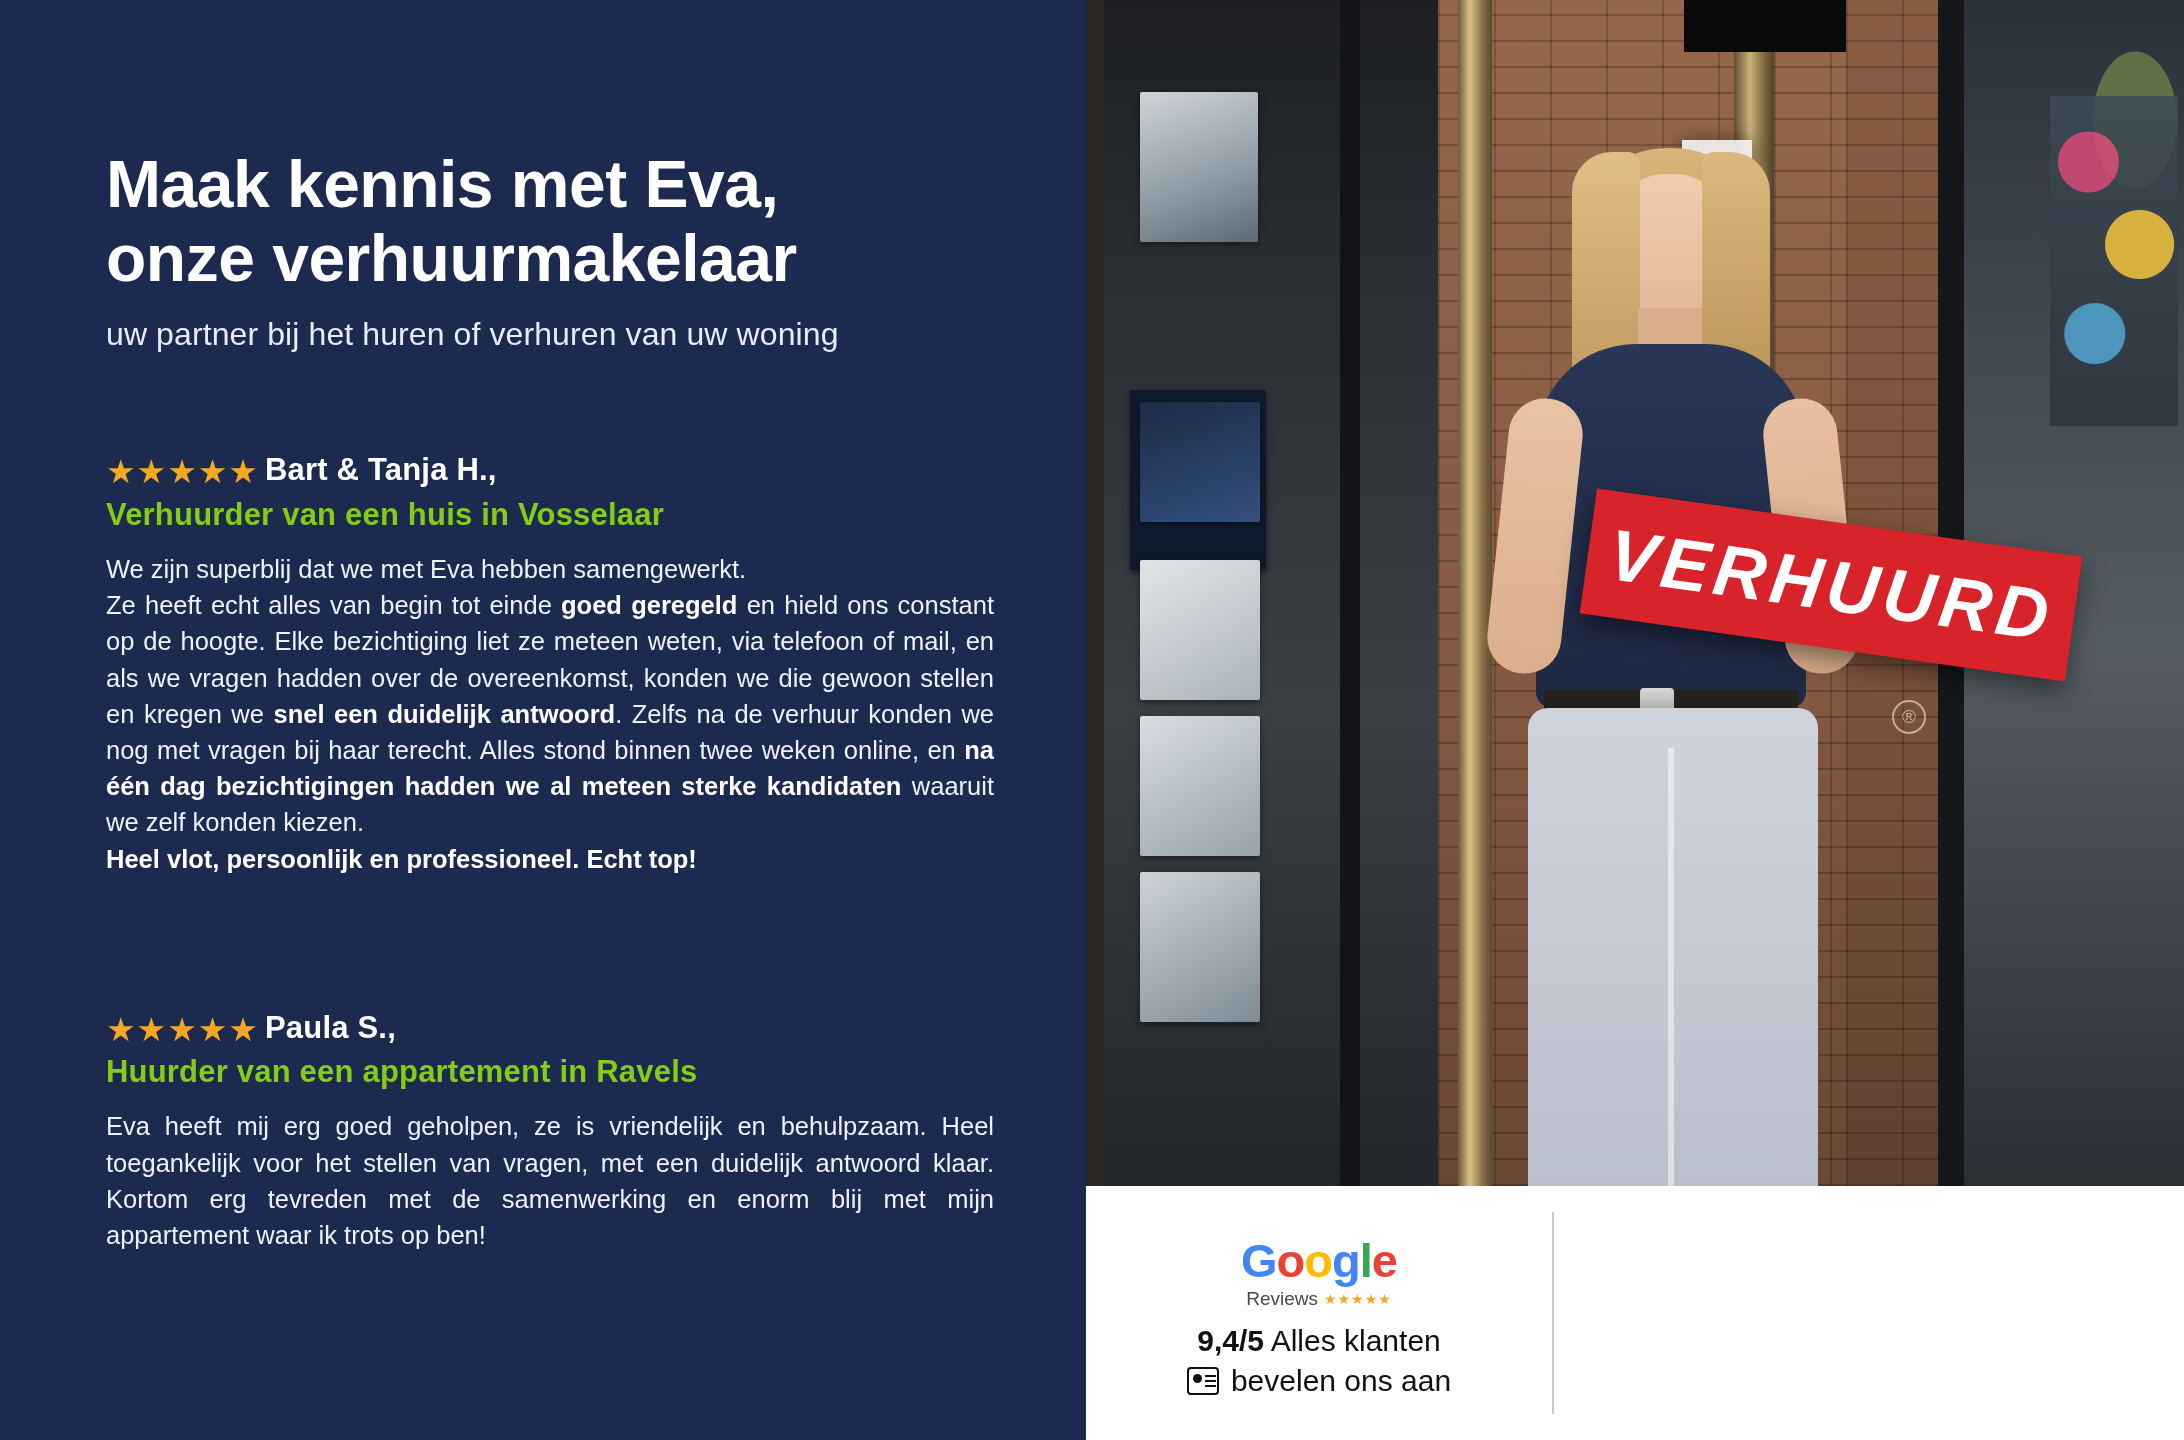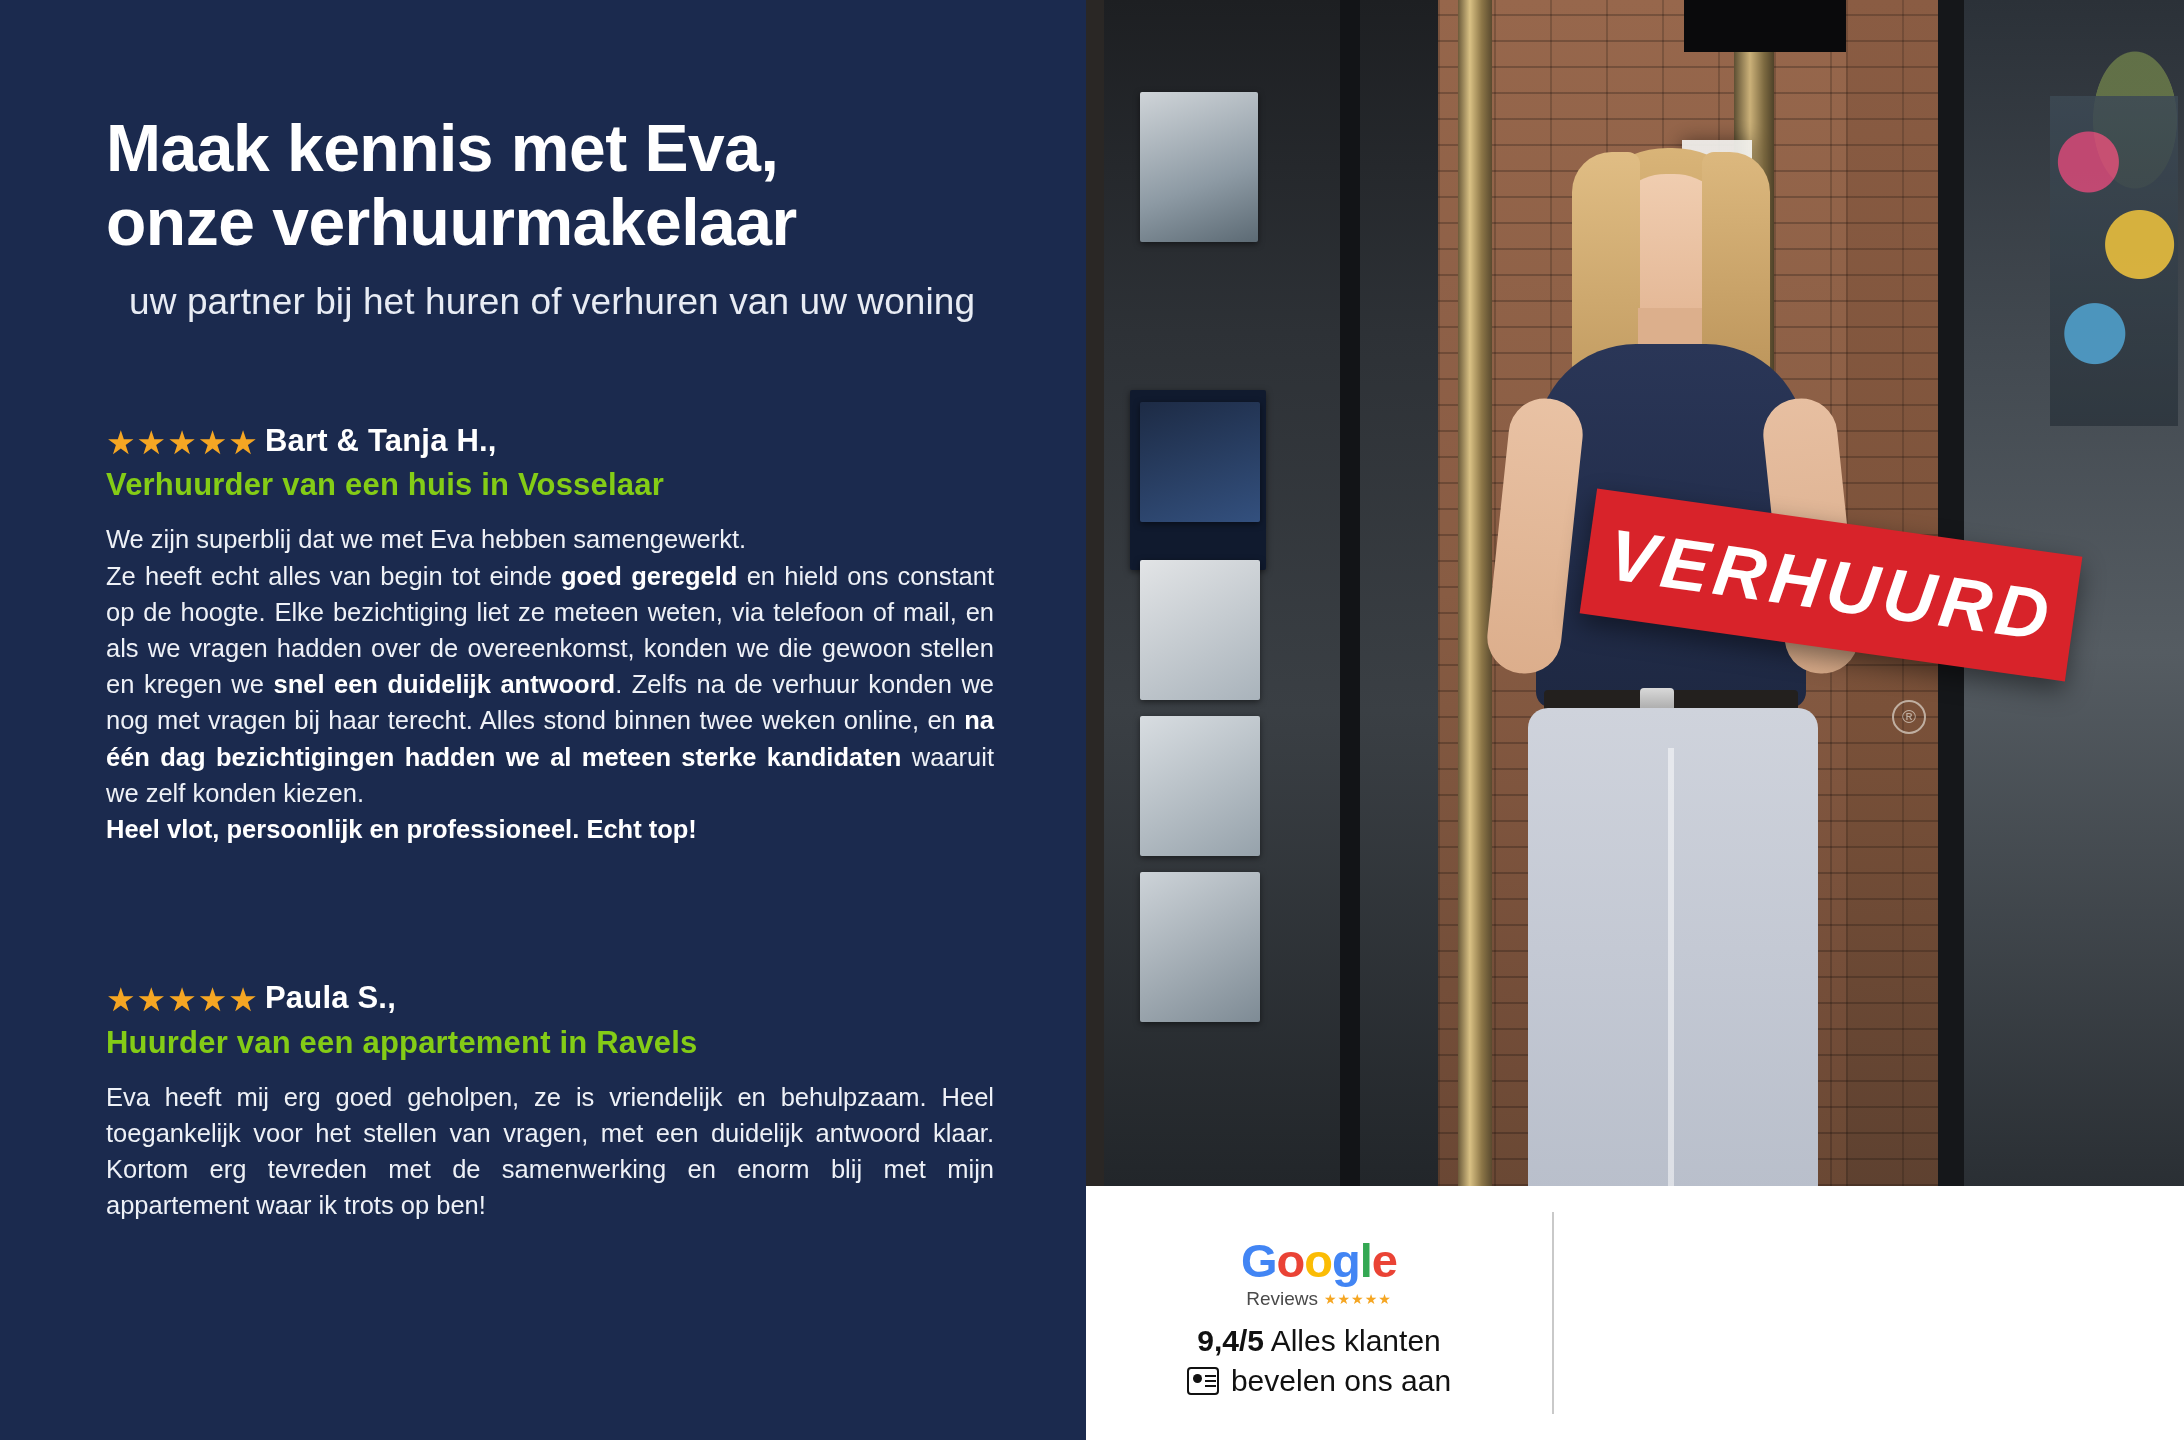--- a/index.html
+++ b/index.html
@@ -28,29 +28,29 @@
   .left-inner {
     padding: 112px 92px 0 106px;
   }
   .headline {
     color: #ffffff;
     font-size: 66px;
     line-height: 1.12;
     font-weight: 700;
     letter-spacing: -0.5px;
     white-space: pre-line;
+    margin-top: 36px;
   }
   .subheadline {
     color: #e8ecf4;
-    font-size: 37px;
+    font-size: 32px;
     line-height: 1.3;
     font-weight: 400;
     margin-top: 18px;
     letter-spacing: 0.1px;
-    margin-left: 23px;
   }
 
   .review-block { margin-top: 96px; }
   .review-block.second { margin-top: 132px; }
 
   .review-head {
     display: flex;
     align-items: flex-start;
     flex-wrap: wrap;
     color: #ffffff;

